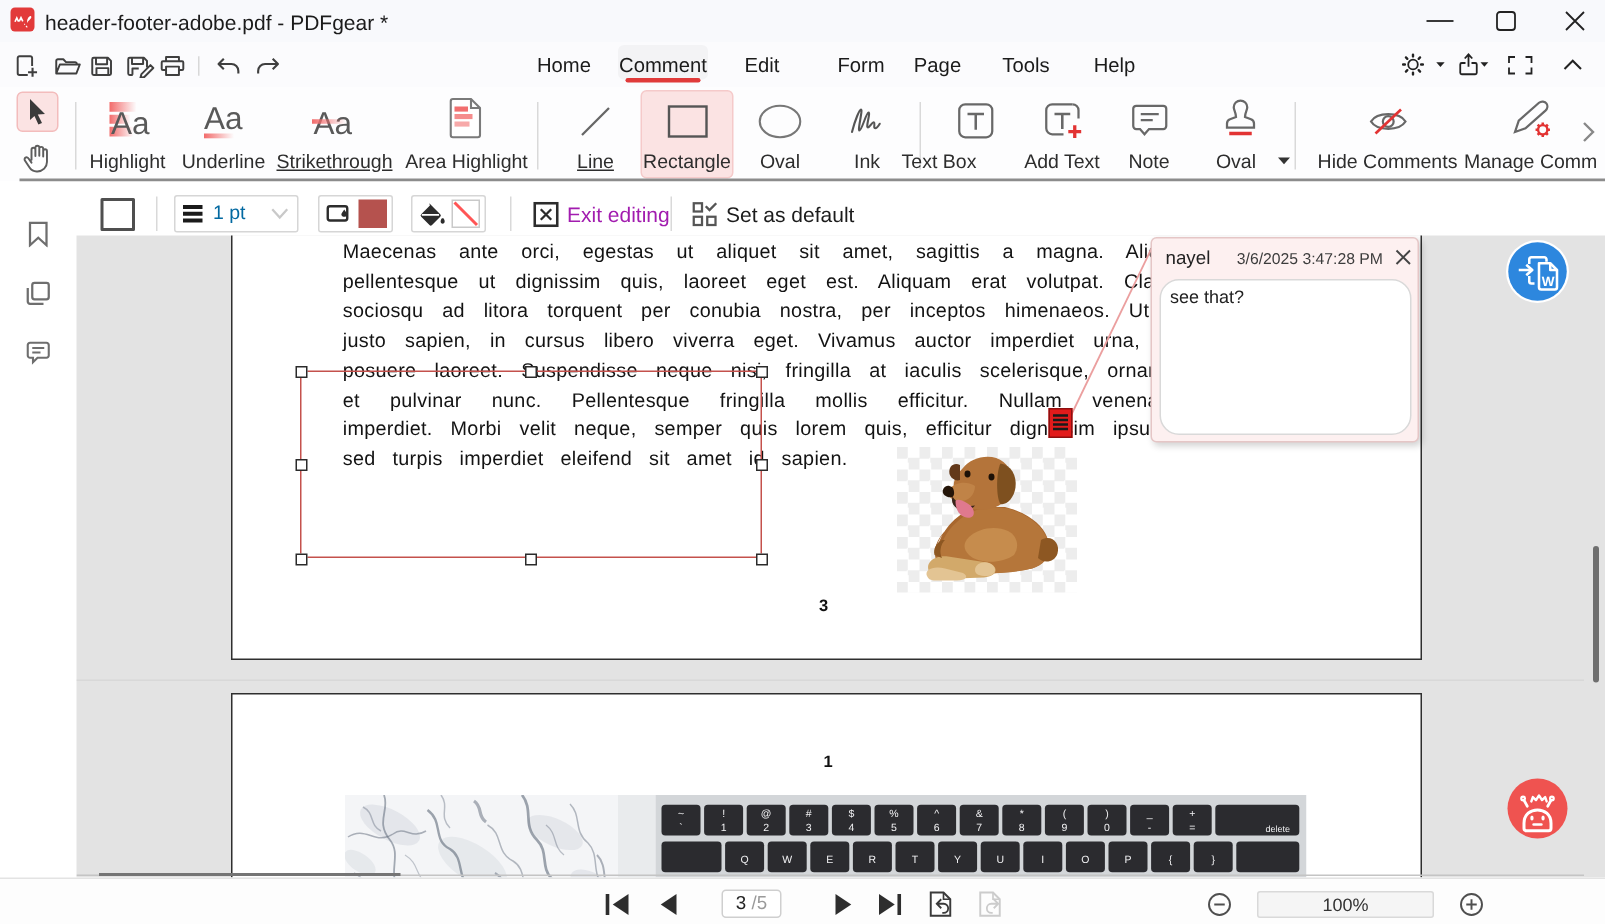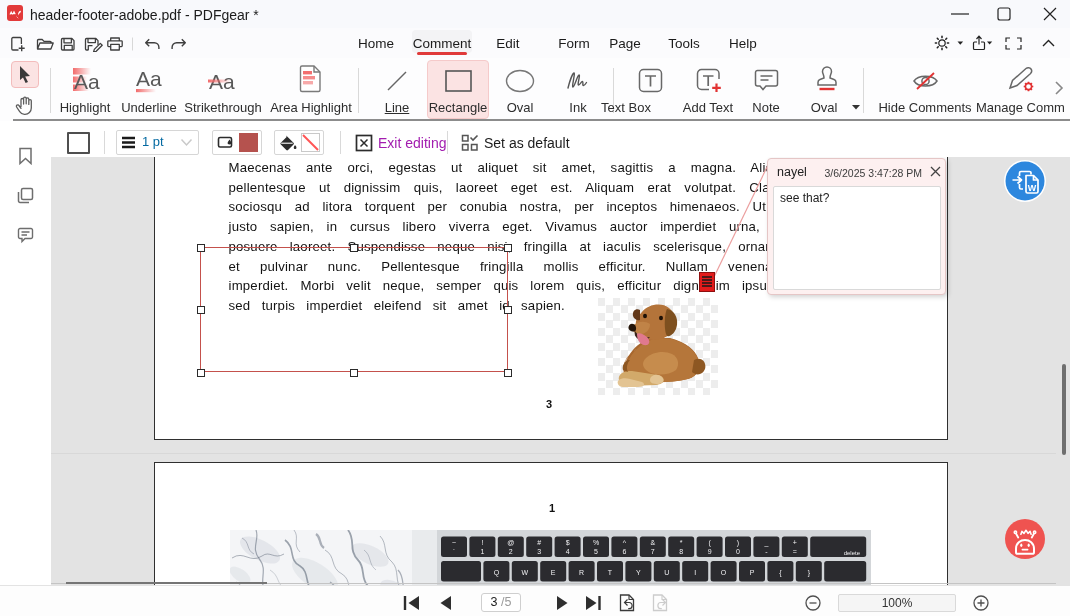--- a/index.html
+++ b/index.html
@@ -34,21 +34,21 @@
 
 
 #docarea { left:51px; top:157px; width:1019px; height:428px; background:#e3e3e3; overflow:hidden; }
 #page1 { left:103px; top:-10px; width:794px; height:293px; background:#fff; border:1px solid #2f2f2f; overflow:hidden; }
 #page2 { left:103px; top:305px; width:794px; height:150px; background:#fff; border:1px solid #2f2f2f; }
 #textblock { position:absolute; left:73.5px; top:10px; font-size:13.2px; letter-spacing:0.2px; line-height:19.7px; color:#131313; }
 #textblock div { white-space:nowrap; }
 #annrect { left:149px; top:90px; width:308px; height:125px; border:1.4px solid #c4514c; }
 .hdl { position:absolute; width:8px; height:8px; background:#fff; border:1.3px solid #2b2b2b; }
 #popup { left:716px; top:1px; width:179px; height:137px; background:#fdf0f0; border:1px solid #e5c6c6; border-radius:4px; box-shadow:2px 2px 5px rgba(0,0,0,.18); font-size:12px; }
-#popup .inner { position:absolute; left:5px; top:27px; width:168px; height:104px; background:#fff; border:1px solid #d9d9d9; border-radius:2px; padding:4px 6px; color:#222; }
+#popup .inner { position:absolute; left:5px; top:27px; width:168px; height:104px; background:#fff; border:1px solid #d9d9d9; border-radius:13px; padding:4px 6px; color:#222; }
 #noteicon { left:648px; top:115px; width:16px; height:20px; background:#e21b1b; border:1px solid #8e0f0f; }
 #dog { left:547px; top:141px; width:120px; height:97px;
   background:repeating-conic-gradient(#ffffff 0% 25%, #ededed 0% 50%) 0 0/15px 15px; }
 
 
 #statusbar { left:0; top:585px; width:1070px; height:31px; background:#fdfdfd; border-top:1px solid #e3e3e3; }
 #pagebox { left:481px; top:593px; width:40px; height:19px; border:1px solid #cfcfcf; border-radius:3px; background:#fff; font-size:12.5px; text-align:center; line-height:17px; color:#222; }
 #zoombox { left:838px; top:594px; width:118px; height:18px; border:1px solid #d9d9d9; border-radius:2px; background:#f5f5f5; font-size:12px; text-align:center; line-height:16px; color:#333; }
 </style>
 </head>
@@ -138,21 +138,21 @@
   <svg class="abs" style="left:134px;top:65px" width="34" height="30" viewBox="0 0 34 30">
     <text x="2" y="21" font-size="21" fill="#595959" font-family="Liberation Sans">Aa</text>
     <rect x="2" y="24" width="20" height="3.2" fill="url(#hlg)"></rect>
   </svg>
   <div class="rlabel abs" style="left:117px;width:64px;">Underline</div>
 
   <svg class="abs" style="left:207px;top:65px" width="34" height="30" viewBox="0 0 34 30">
     <text x="2" y="24" font-size="21" fill="#595959" font-family="Liberation Sans">Aa</text>
     <rect x="1" y="14.5" width="23" height="3" fill="url(#hlg)"></rect>
   </svg>
-  <div class="rlabel abs" style="left:178px;width:90px;">Strikethrough</div>
+  <div class="rlabel abs" style="left:178px;width:90px;text-decoration:underline;">Strikethrough</div>
 
   <svg class="abs" style="left:297px;top:64px" width="28" height="30" viewBox="0 0 28 30">
     <path d="M5 2 H17 L23 8 V26 a1.5 1.5 0 0 1 -1.5 1.5 H5 A1.5 1.5 0 0 1 3.5 26 V3.5 A1.5 1.5 0 0 1 5 2 Z" fill="#fff" stroke="#7a7a7a" stroke-width="1.4"></path>
     <path d="M17 2 V8 H23" fill="none" stroke="#7a7a7a" stroke-width="1.4"></path>
     <rect x="6" y="7" width="9" height="3.4" fill="#f26f6f"></rect>
     <rect x="6" y="12" width="12" height="3.4" fill="#f26f6f" opacity=".8"></rect>
     <rect x="6" y="17" width="10" height="3.4" fill="#f26f6f" opacity=".6"></rect>
   </svg>
   <div class="rlabel abs" style="left:265px;width:92px;">Area Highlight</div>
 

